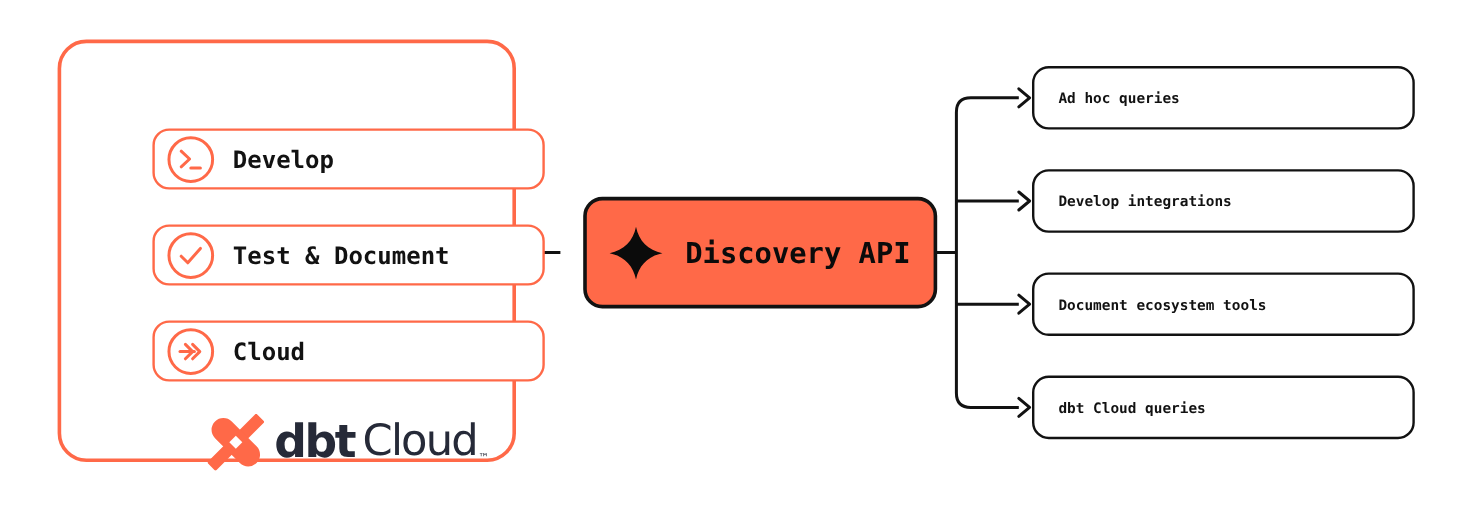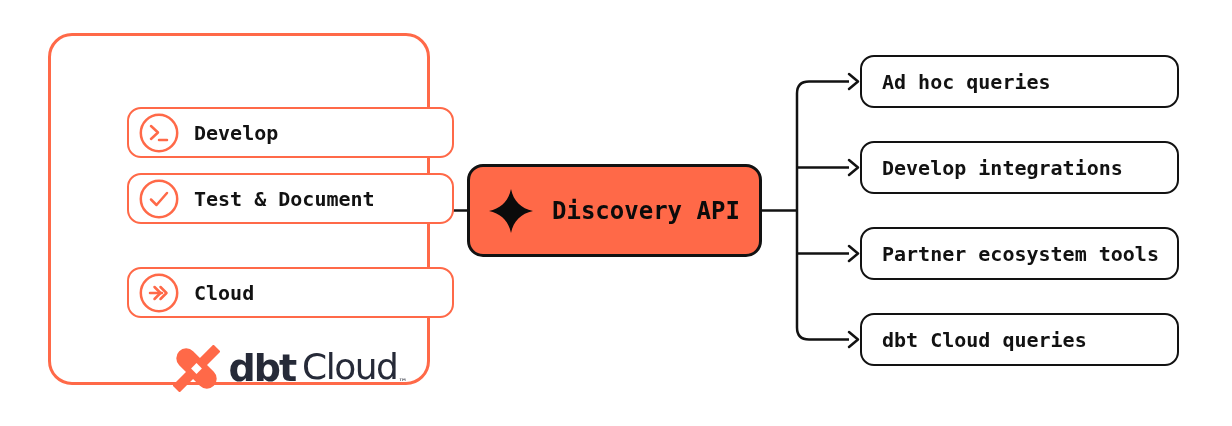--- a/index.html
+++ b/index.html
@@ -19,61 +19,61 @@
     box-sizing:border-box;
     background:#ffffff;
   }
   .stage-btn{
     position:absolute;left:76px;width:327px;height:51px;
     border:2.5px solid #FF6948;border-radius:14px;
     box-sizing:border-box;background:#ffffff;
     display:flex;align-items:center;gap:15px;padding-left:10px;
   }
   .stage-btn.b0{top:71px}
-  .stage-btn.b1{top:137px}
+  .stage-btn.b1{top:151px}
   .stage-btn.b2{top:231px}
   .stage-icon{width:40px;height:40px;flex:0 0 40px;display:block;}
   .stage-label{
     font-size:20px;font-weight:bold;color:#121212;letter-spacing:0;
     white-space:nowrap;
   }
   
   .logo-row{
     position:absolute;left:48px;top:306px;width:382px;height:52px;
     display:flex;align-items:center;justify-content:center;gap:9px;
   }
   .logo-mark{width:47px;height:47px;display:block;}
   .logo-text{
     font-family:"DejaVu Sans","Liberation Sans",sans-serif;
-    color:#262A38;display:flex;align-items:flex-start;
+    color:#262A38;display:flex;align-items:center;
   }
   .logo-dbt{font-size:38px;font-weight:800;letter-spacing:-2px;line-height:1;}
   .logo-cloud{font-size:36px;font-weight:400;letter-spacing:-1.5px;line-height:1;margin-left:7px;}
   .logo-tm{font-size:9px;font-weight:400;align-self:flex-end;margin-left:1px;}
   
   .api-node{
-    position:absolute;left:467px;top:164px;width:295px;height:93px;
+    position:absolute;left:486px;top:164px;width:295px;height:93px;
     background:#FF6948;border:3px solid #121212;border-radius:16px;
     box-sizing:border-box;
     display:flex;align-items:center;gap:18px;padding-left:18px;
   }
   .api-icon{width:46px;height:46px;flex:0 0 46px;display:block;}
   .api-label{font-size:24px;font-weight:600;color:#0b0b0b;white-space:nowrap;}
   
   .consumer{
     position:absolute;left:860px;width:319px;height:53px;
     background:#ffffff;border:2.5px solid #121212;border-radius:14px;
     box-sizing:border-box;
     display:flex;align-items:center;padding-left:20px;
   }
   .consumer.c0{top:55px}
   .consumer.c1{top:141px}
   .consumer.c2{top:227px}
   .consumer.c3{top:313px}
-  .consumer-label{font-size:20px;font-weight:bold;color:#121212;white-space:nowrap;}
+  .consumer-label{font-size:12px;font-weight:bold;color:#121212;white-space:nowrap;}
   
   .wires{position:absolute;left:0;top:0;pointer-events:none;}
 </style>
 </head>
 <body>
 
 <div class="canvas">
 
   <svg class="wires" width="1232" height="426" viewBox="0 0 1232 426">
     <g stroke="#121212" stroke-width="2.5" fill="none">
@@ -152,19 +152,19 @@
     <span class="api-label">Discovery API</span>
   </div>
 
   <div class="consumer c0">
     <span class="consumer-label">Ad hoc queries</span>
   </div>
   <div class="consumer c1">
     <span class="consumer-label">Develop integrations</span>
   </div>
   <div class="consumer c2">
-    <span class="consumer-label">Partner ecosystem tools</span>
+    <span class="consumer-label">Document ecosystem tools</span>
   </div>
   <div class="consumer c3">
     <span class="consumer-label">dbt Cloud queries</span>
   </div>
 
 </div>
 
 </body></html>

